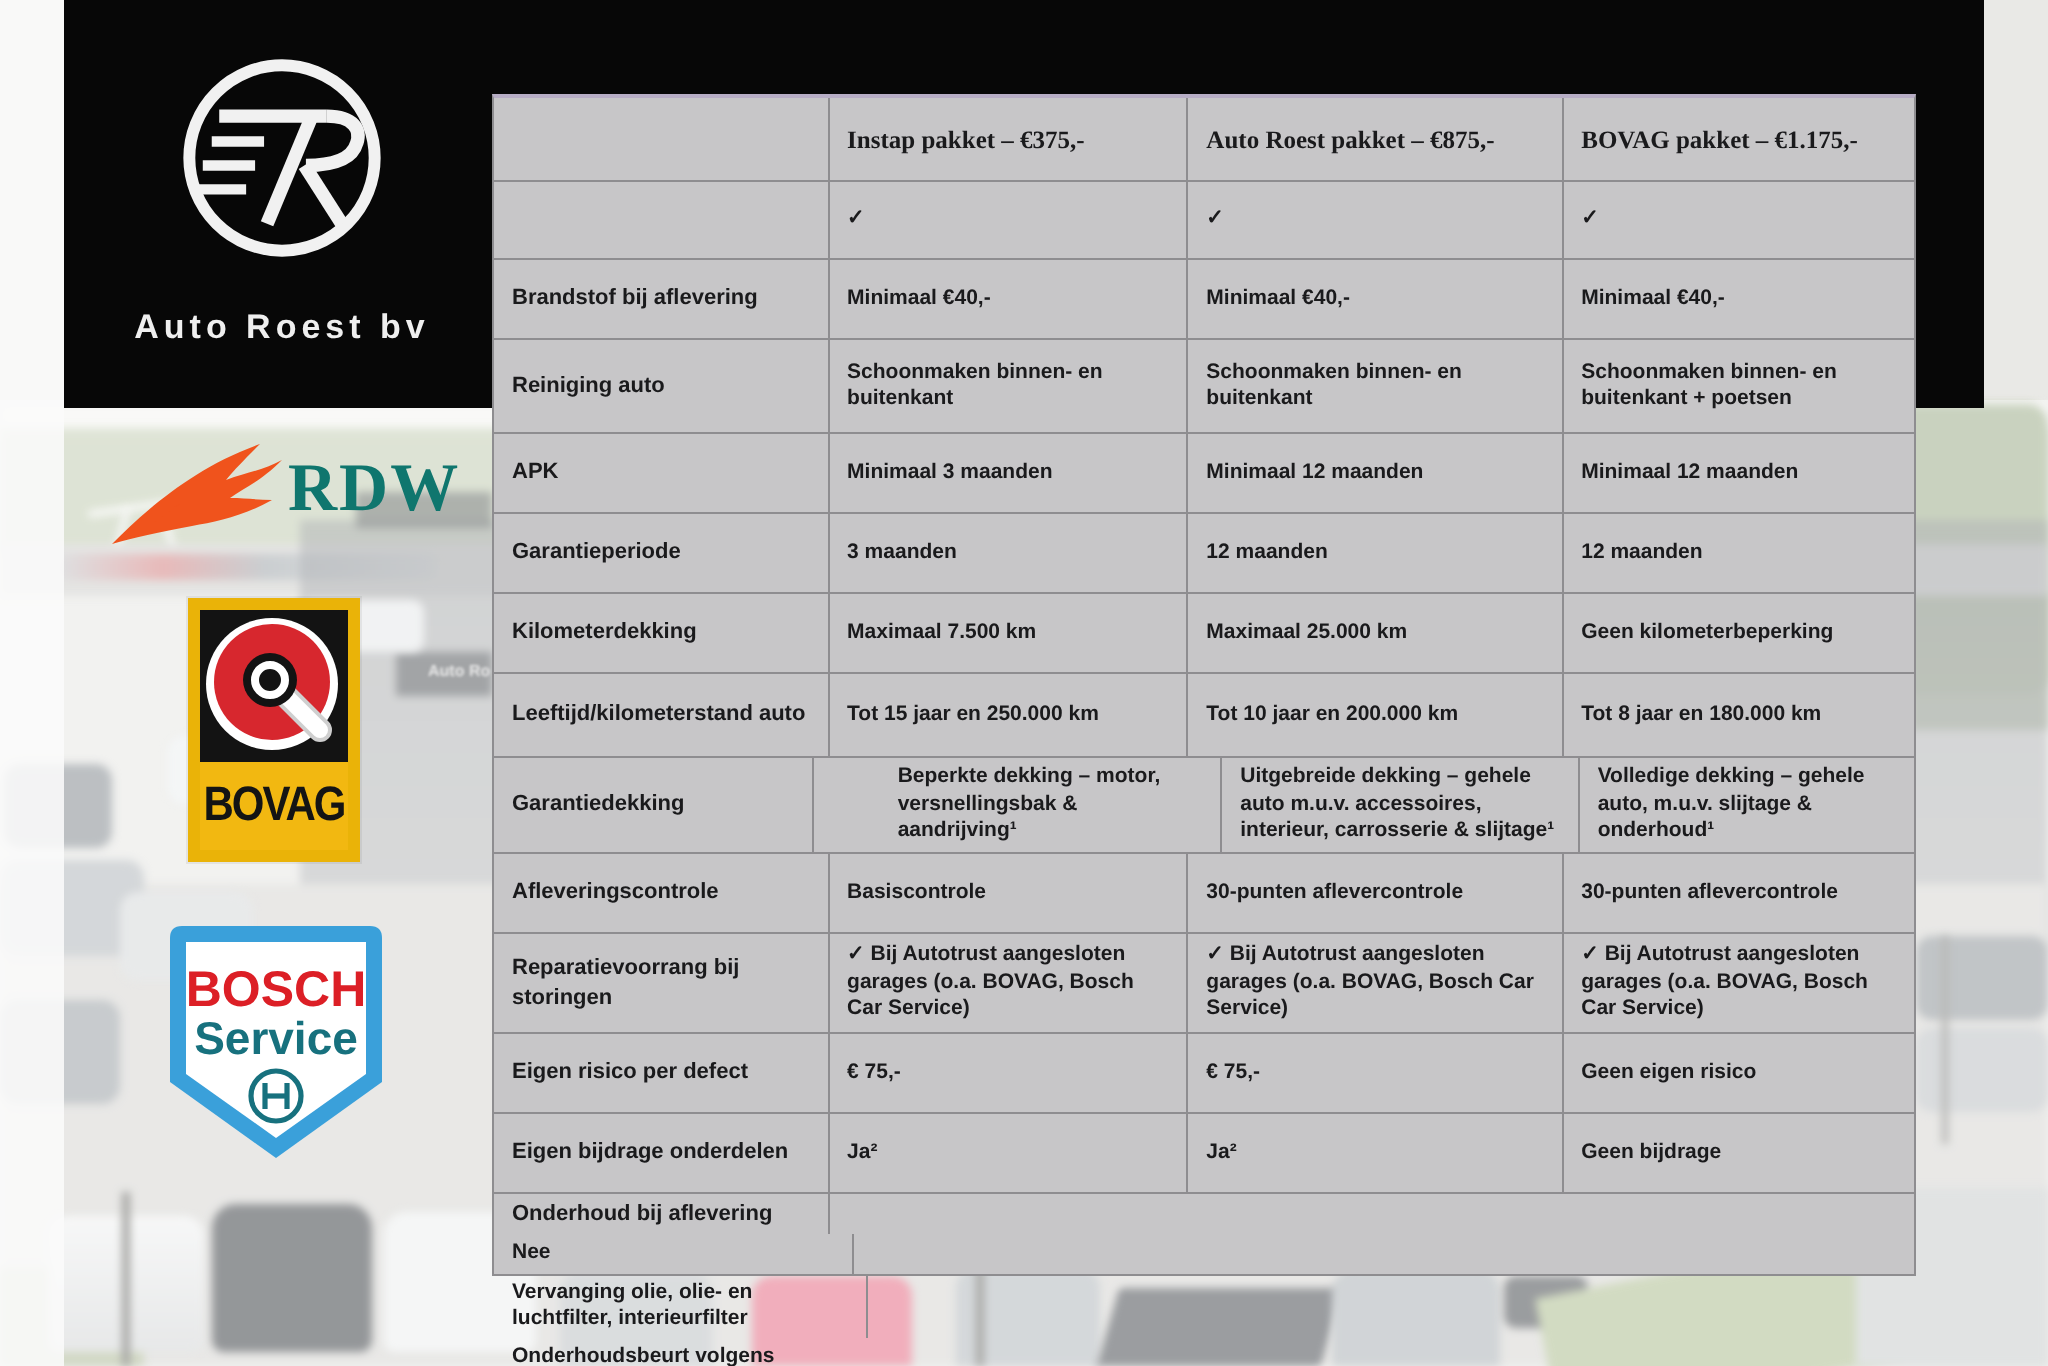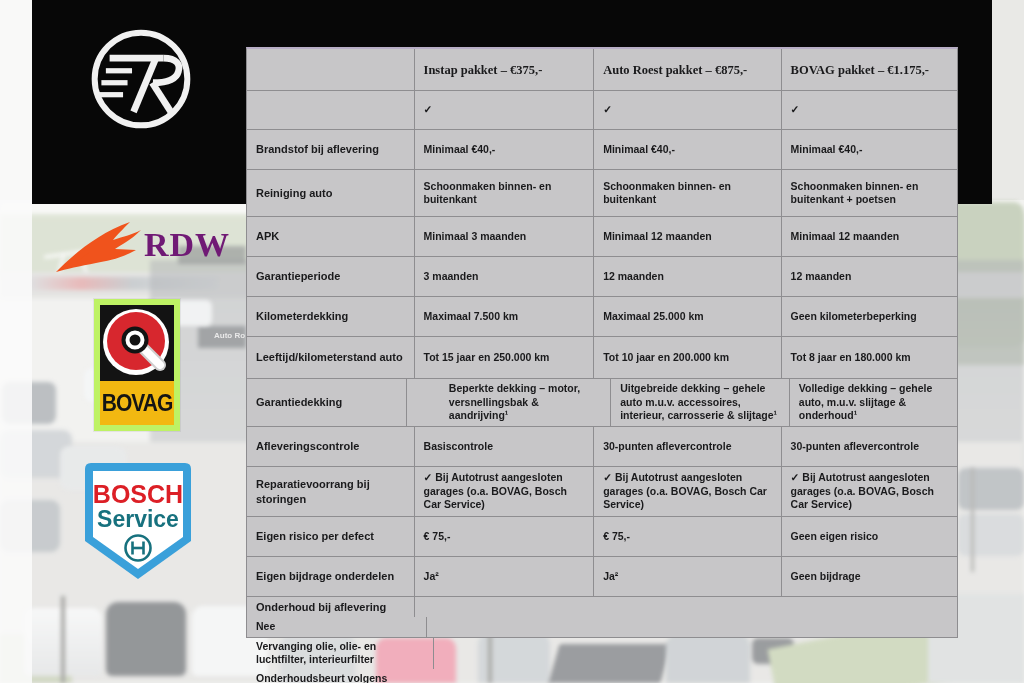--- a/index.html
+++ b/index.html
@@ -20,24 +20,24 @@
   
   .ar-logo{position:absolute;left:34px;top:0;width:214px;height:204px;background:#070707;
            display:flex;flex-direction:column;align-items:center;}
   .ar-logo svg{margin-top:8px;}
   .ar-name{color:#efefef;font-weight:700;font-size:17px;letter-spacing:2.5px;margin-top:4px;white-space:nowrap;}
 
   
   .rdw{position:absolute;left:52px;top:218px;width:170px;height:62px;}
   .rdw-swoosh{position:absolute;left:0;top:0;}
   .rdw-text{position:absolute;left:92px;top:8px;font-family:"Liberation Serif",serif;
-            font-weight:700;font-size:34px;color:#701a75;letter-spacing:1px;}
-
-  
-  .bovag{position:absolute;left:94px;top:299px;width:86px;height:132px;background:#bef264;
+            font-weight:700;font-size:34px;color:#0f766e;letter-spacing:1px;}
+
+  
+  .bovag{position:absolute;left:94px;top:299px;width:86px;height:132px;background:#eab308;
          box-shadow:0 0 0 1px rgba(0,0,0,.06);display:flex;flex-direction:column;
          align-items:center;padding-top:6px;box-sizing:border-box;}
   .bovag-band{width:74px;height:44px;background:#f2b811;display:flex;align-items:center;justify-content:center;}
   .bovag-band span{font-weight:800;font-size:21px;letter-spacing:-1px;color:#141414;transform:scaleY(1.15);}
 
   
   .bosch{position:absolute;left:83px;top:463px;width:110px;height:118px;}
 
   
   .pkg-table{position:absolute;left:246px;top:47px;width:712px;height:591px;
@@ -118,20 +118,21 @@
           <path d="M130,67 C148,67 153,76 150,85 C147,96 134,100 116,100"></path>
           <path d="M115,100 L140,139"></path>
         </g>
         <g stroke-width="7">
           <path d="M53,84 L88,84"></path>
           <path d="M47,100 L82,100"></path>
           <path d="M42,116 L76,116"></path>
         </g>
       </g>
     </svg>
+    <div class="ar-name">Auto Roest bv</div>
   </div>
 
   <div class="rdw">
     <svg class="rdw-swoosh" width="96" height="60" viewBox="0 0 96 60">
       <path fill="#f0531c" d="M4,54 C20,38 44,16 78,4 C70,12 66,16 61,22 C72,18 80,17 89,12 C78,23 70,26 63,31 C71,31 77,32 84,32 C70,40 56,43 44,45 C28,48 14,51 4,54 Z"></path>
       <path fill="#f0531c" d="M18,44 L38,34 L24,44 Z"></path>
     </svg>
     <div class="rdw-text">RDW</div>
   </div>
 

